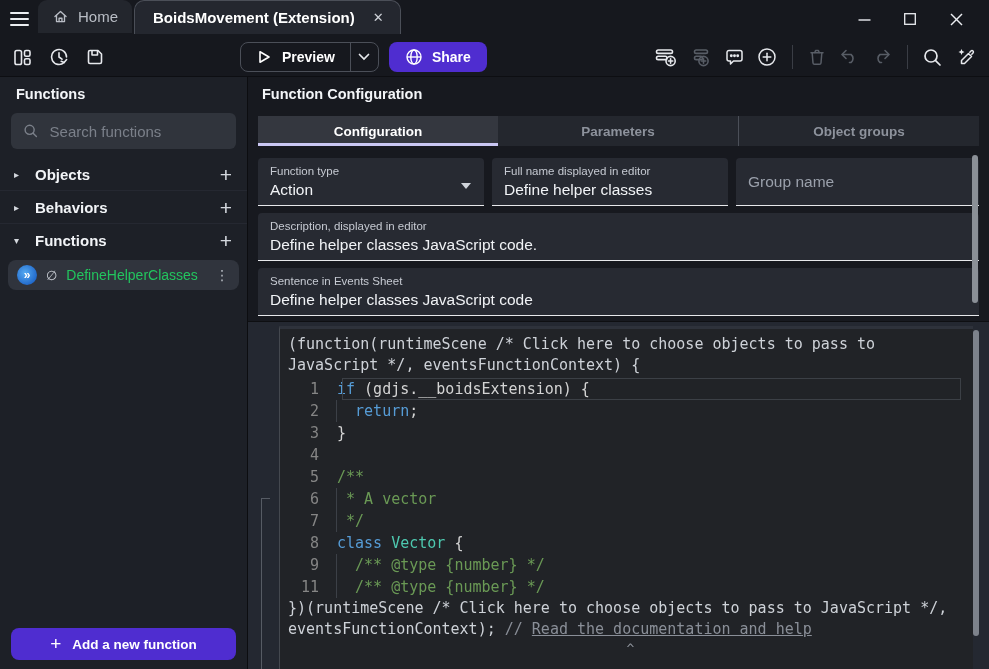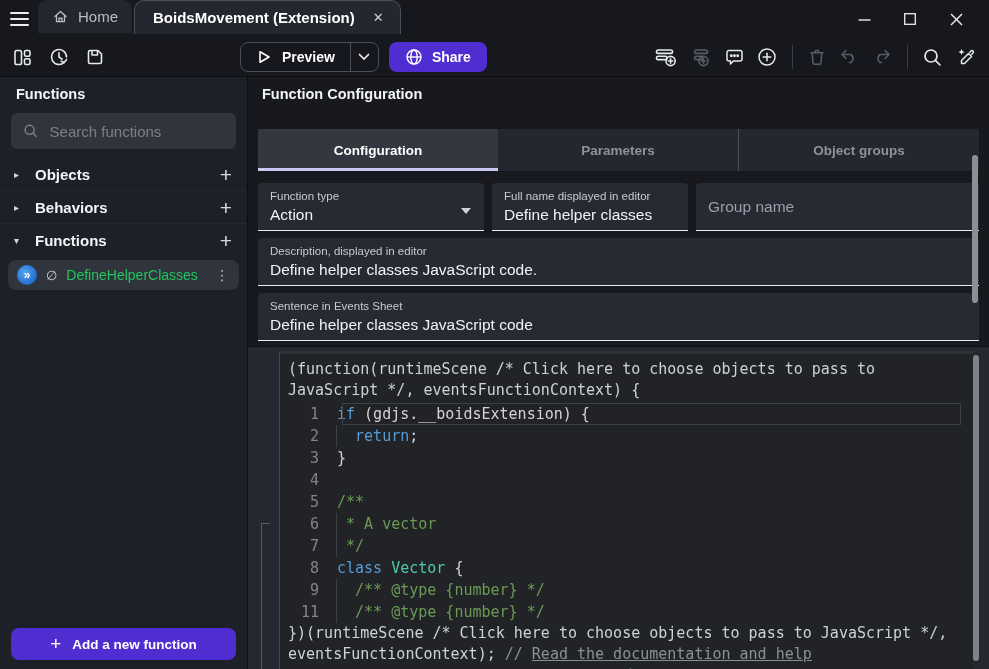--- a/index.html
+++ b/index.html
@@ -48,32 +48,32 @@
   .fn-private{color:#c9cdd4;font-size:13px;flex:none;}
   .fitem-label{flex:1;font-size:14px;color:#22c55e;white-space:nowrap;overflow:hidden;}
   .fitem-menu{color:#b8bdc5;font-size:14px;letter-spacing:0;}
   .side-spacer{flex:1;}
   .add-btn{margin:0 11px 9px;height:32px;border-radius:8px;background:#4f2dd0;color:#fff;font-weight:bold;font-size:13.5px;display:flex;align-items:center;justify-content:center;gap:11px;cursor:pointer;}
   .add-btn .p{font-size:19px;font-weight:300;}
 
   
   .main{flex:1;display:flex;flex-direction:column;background:#17191f;position:relative;min-width:0;}
   .main-title{padding:9px 14px 7px;font-size:14.5px;font-weight:600;color:#f3f5f8;flex:none;}
-  .tabs{display:flex;margin:20px 10px 0;height:42px;flex:none;}
+  .tabs{display:flex;margin:7px 10px 0;height:30px;flex:none;}
   .tab{flex:1;display:flex;align-items:center;justify-content:center;font-size:13.5px;font-weight:bold;color:#8d929c;background:#24272e;position:relative;cursor:pointer;}
   .tab.active{background:#34373f;color:#fff;}
   .tab.active::after{content:"";position:absolute;left:0;right:0;bottom:0;height:3px;background:#cac7f3;}
   .tab.bordered{border-left:1px solid #4b4f58;}
   .frow{display:flex;gap:8px;margin:12px 10px 0;flex:none;}
   .frow2{margin-top:7px;}
   .field{background:#272a32;border-bottom:1px solid #e7e8eb;border-radius:4px 4px 0 0;padding:7px 12px 6px;position:relative;}
   .flabel{font-size:11.5px;color:#c6cad2;}
   .fvalue{font-size:15.5px;color:#f1f3f6;margin-top:4px;white-space:nowrap;}
   .f-type{width:226px;cursor:pointer;}
-  .f-name{width:196px;}
+  .f-name{width:236px;}
   .f-group{flex:1;display:flex;align-items:center;}
   .f-full{flex:1;}
   .fplaceholder{color:#9aa0ab;font-size:15.5px;}
   .sel-caret{position:absolute;right:13px;top:25px;width:0;height:0;border-left:5.5px solid transparent;border-right:5.5px solid transparent;border-top:6.5px solid #cfd3da;}
   .sb-config{position:absolute;right:11px;top:78px;width:6px;height:148px;background:#8b9097;border-radius:3px;z-index:5;}
 
   
   .events{flex:1;position:relative;background:#242831;border-top:1px solid #0e0f12;overflow:hidden;margin-top:5px;min-height:0;}
   .bracket{position:absolute;left:13px;top:176px;bottom:0;width:9px;border-left:1px solid #565b64;border-top:1px solid #565b64;}
   .event{position:absolute;left:31px;right:16px;top:4px;bottom:0;background:#212327;border-top:3px solid #2e323b;border-left:1px solid #44484f;padding:5px 0 0 8px;overflow:hidden;}

